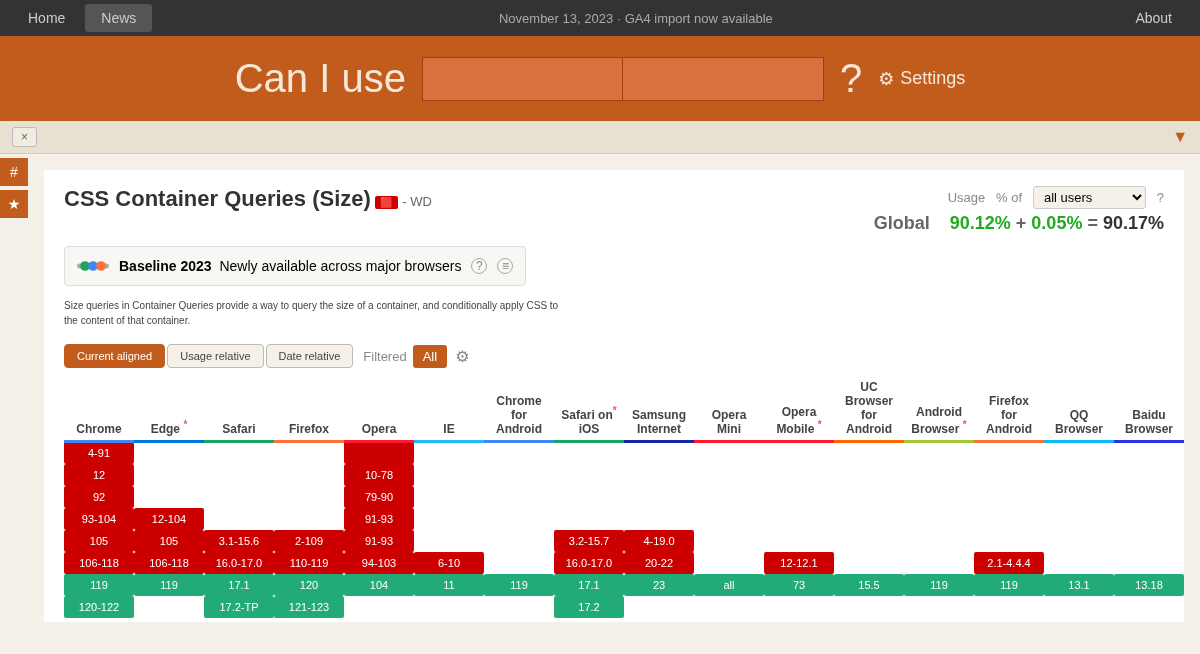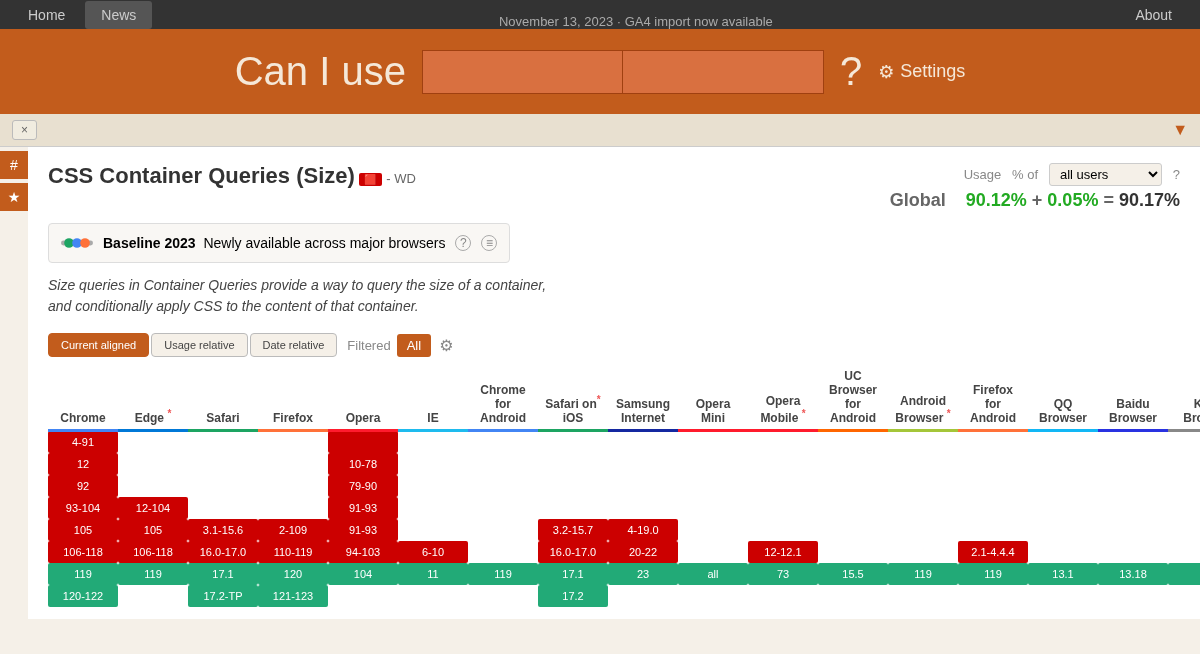--- a/index.html
+++ b/index.html
@@ -2,22 +2,22 @@
 <html><head>
   <meta charset="utf-8">
   <style>
     * { box-sizing: border-box; margin: 0; padding: 0; }
     body { font-family: Arial, sans-serif; background: #f5f0e8; width: 1200px; min-height: 654px; overflow-x: hidden; }
 
     
     .nav-bar {
       background: #333;
       display: flex;
-      align-items: flex-end;
-      height: 29px;
+      align-items: center;
+      height: 36px;
       padding: 0 12px;
       color: #ccc;
       font-size: 14px;
     }
     .nav-bar .nav-left { display: flex; gap: 4px; }
     .nav-btn {
       padding: 6px 16px;
       color: #ccc;
       cursor: pointer;
       border-radius: 3px;
@@ -106,22 +106,22 @@
       font-size: 12px;
     }
     .filter-icon {
       color: #c25c1c;
       font-size: 16px;
     }
 
     
     .main-content {
       background: #fff;
-      margin: 0;
-      padding: 16px 20px 12px 20px;
+      margin: 16px;
+      padding: 16px 20px 4px 20px;
     }
 
     
     .feature-header {
       display: flex;
       align-items: flex-start;
       justify-content: space-between;
       margin-bottom: 12px;
     }
     .feature-title {
@@ -186,26 +186,25 @@
       border-radius: 50%;
       width: 16px;
       height: 16px;
       display: inline-flex;
       align-items: center;
       justify-content: center;
     }
 
     
     .feature-desc {
-      font-size: 14px;
+      font-size: 10px;
       color: #444;
       line-height: 1.5;
       margin-bottom: 16px;
       max-width: 500px;
-      font-style: italic;
     }
 
     
     .filter-tabs {
       display: flex;
       align-items: center;
       gap: 2px;
       margin-bottom: 0;
       padding-bottom: 8px;
     }

